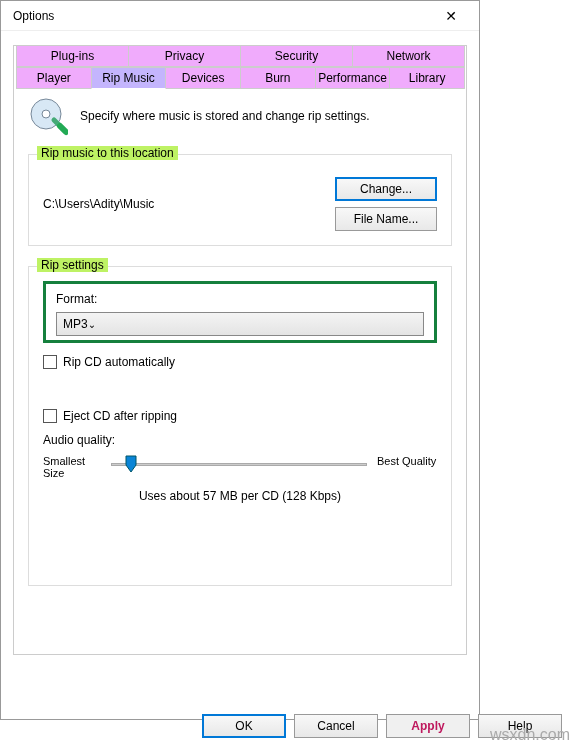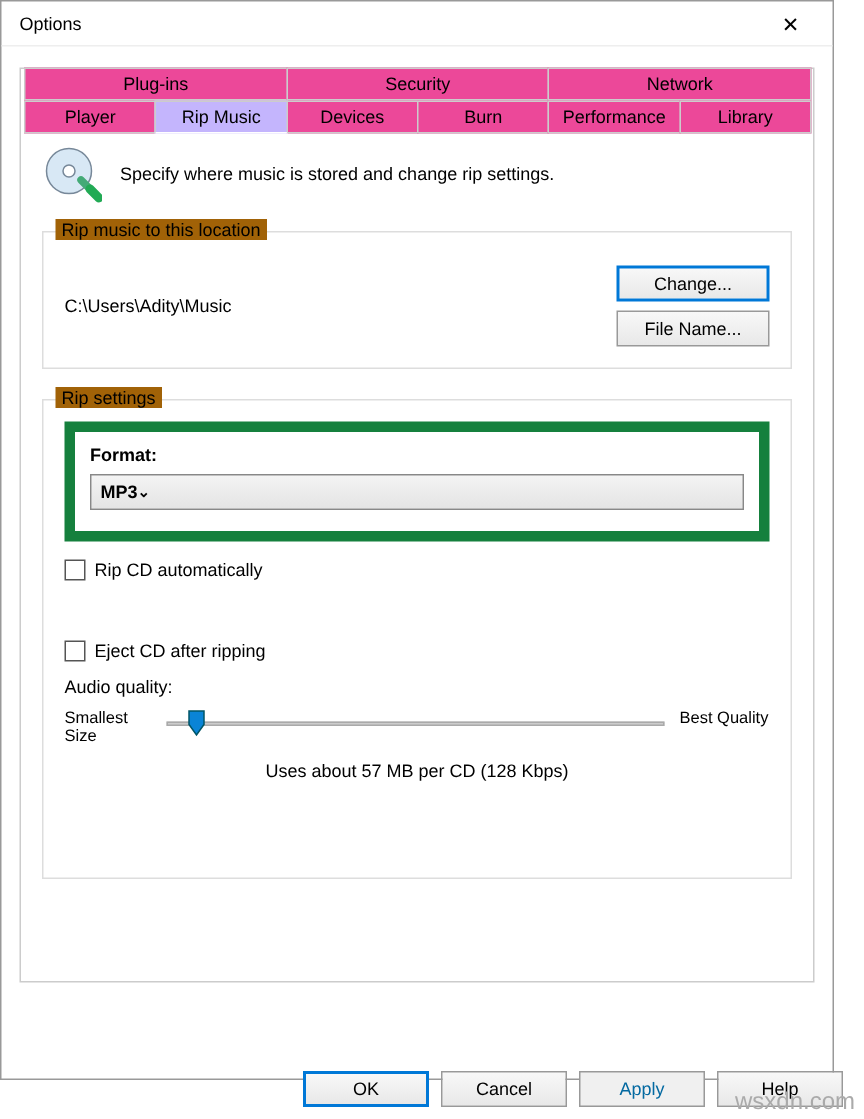--- a/index.html
+++ b/index.html
@@ -1,37 +1,37 @@
 <!DOCTYPE html>
 <html><head>
 <meta charset="utf-8">
 <style>
 * { box-sizing: border-box; font-family: 'Segoe UI', Tahoma, sans-serif; font-size: 12px; }
 body { margin: 0; background: #fff; width: 576px; height: 746px; position: relative; }
-.window { width: 556px; height: 720px; border: 1px solid #999; background: #fff; }
+.window { width: 480px; height: 720px; border: 1px solid #999; background: #fff; }
 .titlebar { height: 30px; display: flex; align-items: center; padding: 0 8px; border-bottom: 1px solid #eee; }
 .titlebar-title { flex: 1; padding-left: 4px; }
 .close-btn { width: 40px; height: 28px; text-align: center; line-height: 28px; font-size: 14px; cursor: default; }
 .content { padding: 14px 12px 8px 12px; height: 640px; }
 .tabs-outer { border: 1px solid #ccc; height: 610px; position: relative; padding: 44px 14px 14px 14px; background: #fff; }
 .tab-row { position: absolute; top: -1px; left: 2px; right: 2px; display: flex; }
 .tab-row2 { top: 21px; }
-.tab { flex: 1; height: 22px; text-align: center; line-height: 20px; border: 1px solid #ccc; background: #ec4899; cursor: default; margin-right: -1px;}
+.tab { flex: 1; height: 22px; text-align: center; line-height: 20px; border: 1px solid #ccc; background: #f0abfc; cursor: default; margin-right: -1px;}
 .tab.active { background: #c4b5fd; border-bottom: 1px solid #fff; z-index: 2; position: relative;}
 .header-row { display: flex; align-items: center; gap: 12px; margin-bottom: 18px; margin-top: 6px;}
 .icon-disc { width: 40px; height: 40px; position: relative; }
 .icon-disc svg { width: 40px; height: 40px; }
 .fieldset { border: 1px solid #ddd; padding: 14px 14px 14px 14px; margin-bottom: 20px; position: relative; }
-.fieldset-legend { position: absolute; top: -9px; left: 8px; background: #a16207; padding: 0 4px; }
+.fieldset-legend { position: absolute; top: -9px; left: 8px; background: #bef264; padding: 0 4px; }
 .location-row { display: flex; justify-content: space-between; align-items: center; margin-top: 8px;}
 .btn-col { display: flex; flex-direction: column; gap: 6px; }
 .btn { min-width: 102px; height: 24px; border: 1px solid #999; background: linear-gradient(#f8f8f8,#e8e8e8); cursor: default; padding: 0 14px;}
 .btn.default { border: 2px solid #0078d7; }
-.btn.disabled { color: #0369a1; background: #f0f0f0;}
-.highlight { border: 7px solid #15803d; padding: 8px 10px 14px 10px; margin-bottom: 12px; font-weight: bold;}
+.btn.disabled { color: #be185d; background: #f0f0f0; font-weight: bold;}
+.highlight { border: 3px solid #15803d; padding: 8px 10px 4px 10px; margin-bottom: 12px;}
 .label { display: block; margin-bottom: 6px; }
 .select { width: 100%; height: 24px; border: 1px solid #888; background: linear-gradient(#f4f4f4,#e4e4e4); padding: 0 6px; display: flex; align-items: center; }
 .chev { font-size: 10px; }
 .checkbox-row { display: flex; align-items: center; gap: 6px; margin-top: 8px; }
 .checkbox { width: 14px; height: 14px; border: 1px solid #555; display:inline-block; }
 .slider-row { display: flex; align-items: flex-start; gap: 10px; margin-top: 8px; }
 .slider-label { width: 58px; font-size: 11px;}
 .slider-label.r { text-align: left; width: 60px;}
 .slider-track { flex: 1; position: relative; height: 16px; margin-top: 4px;}
 .slider-track .track { height: 3px; background: #ccc; border: 1px solid #aaa; margin-top: 4px;}
@@ -46,20 +46,21 @@
 
 <div class="window">
   <div class="titlebar">
     <span class="titlebar-title">Options</span>
     <div class="close-btn">✕</div>
   </div>
   <div class="content">
     <div class="tabs-outer">
       <div class="tab-row">
         <div class="tab">Plug-ins</div>
+        <div class="tab">Privacy</div>
         <div class="tab">Security</div>
         <div class="tab">Network</div>
       </div>
       <div class="tab-row tab-row2">
         <div class="tab">Player</div>
         <div class="tab active">Rip Music</div>
         <div class="tab">Devices</div>
         <div class="tab">Burn</div>
         <div class="tab">Performance</div>
         <div class="tab">Library</div>

